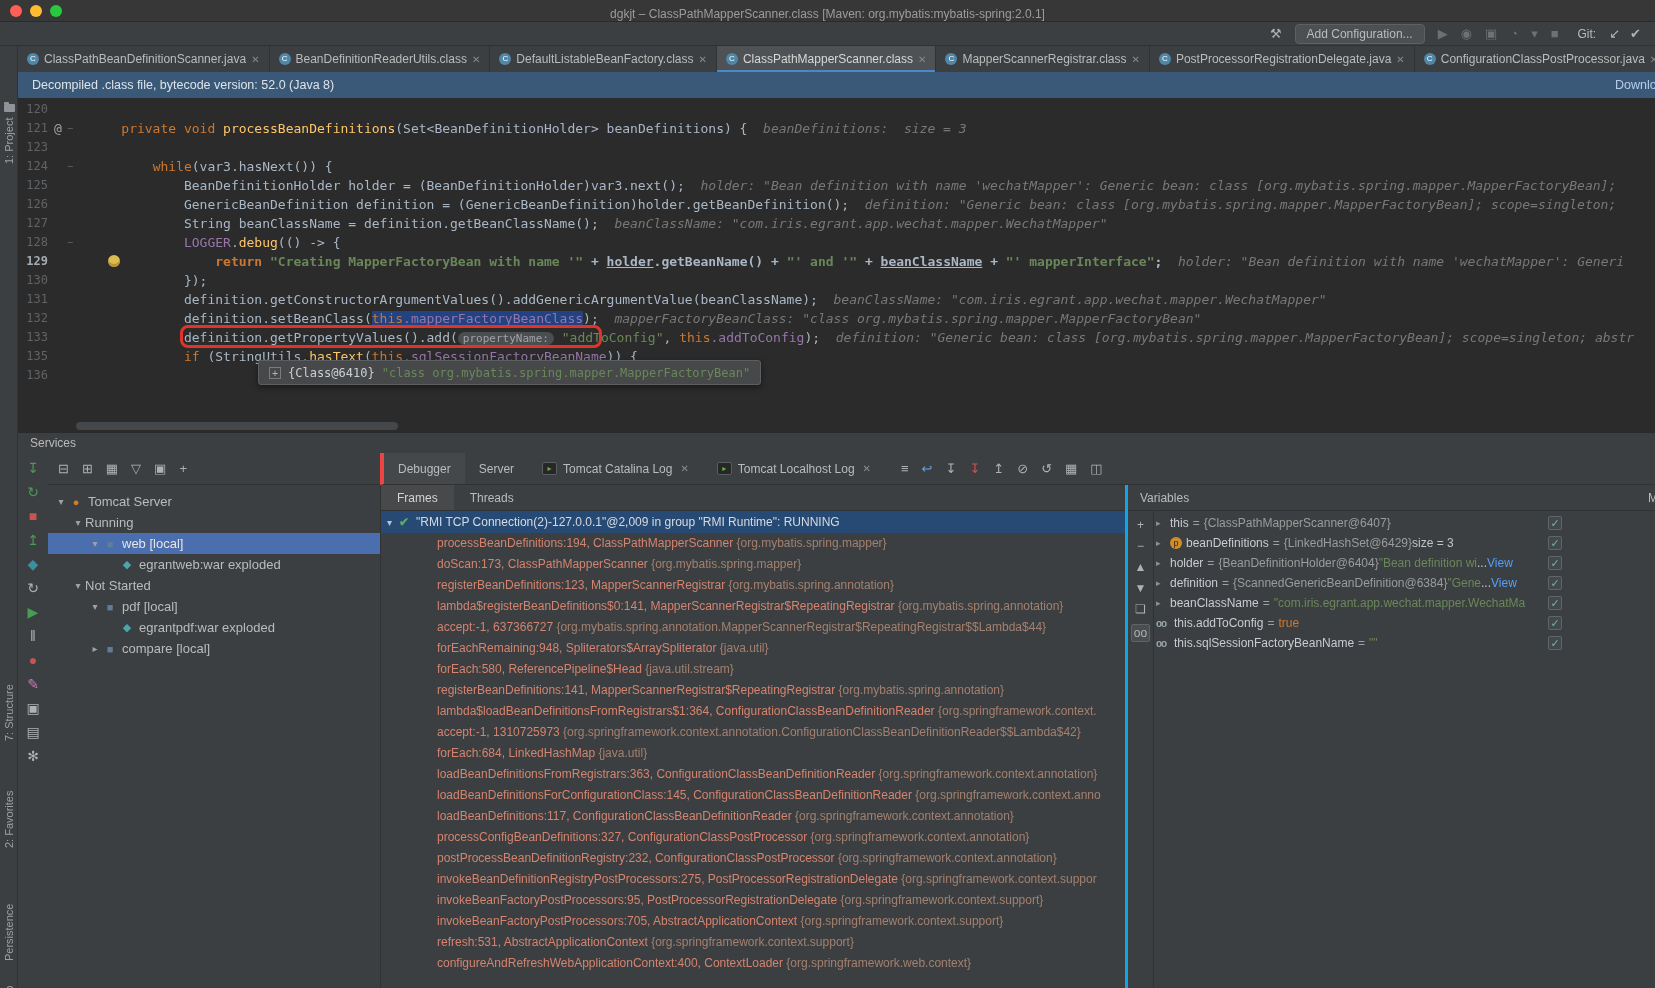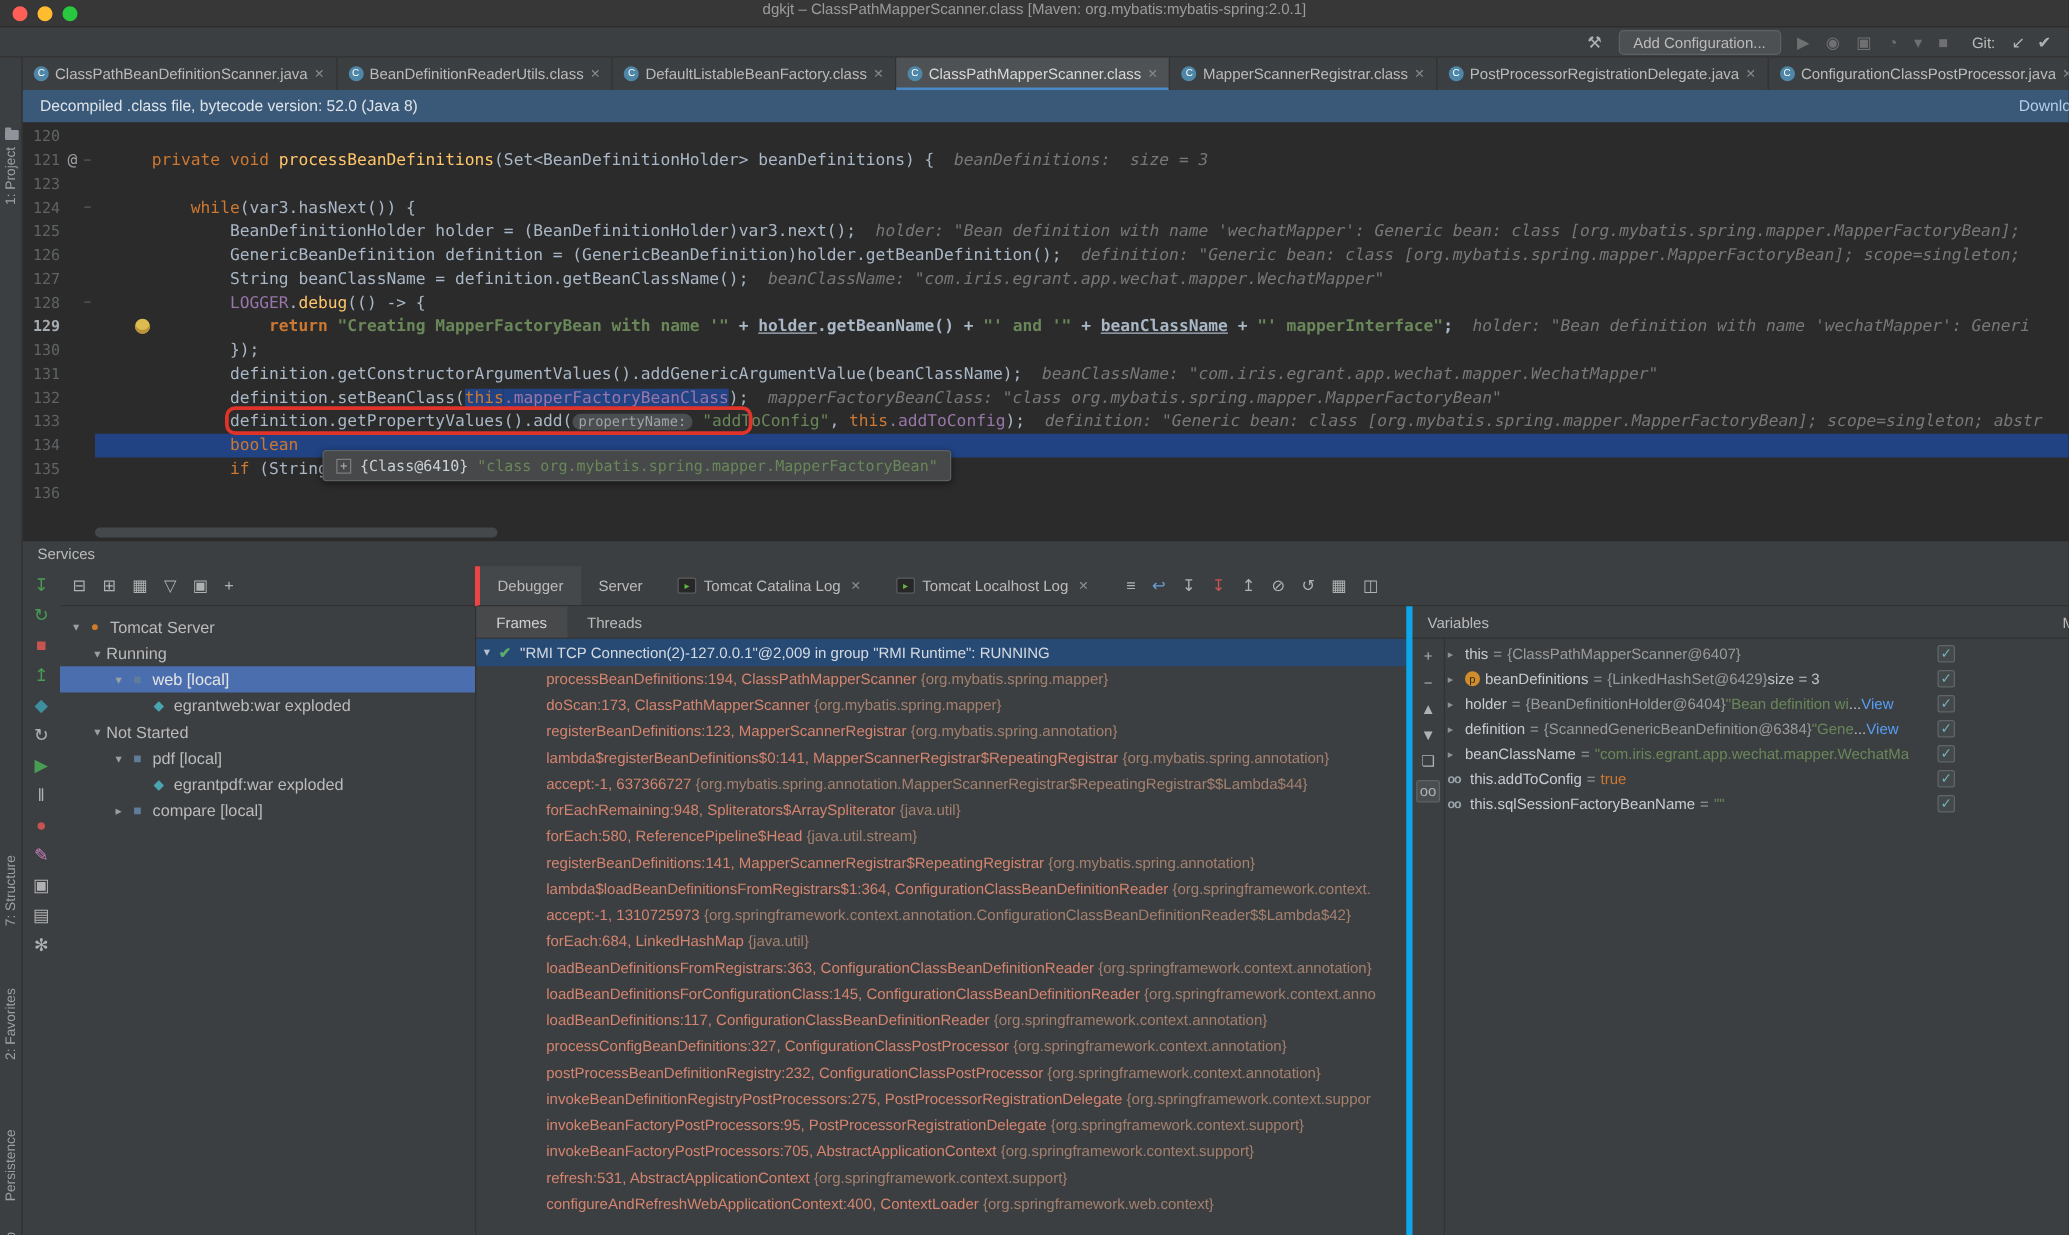--- a/index.html
+++ b/index.html
@@ -1,20 +1,20 @@
 <!DOCTYPE html>
 <html><head>
 <meta charset="utf-8">
 <style>
   *{margin:0;padding:0;box-sizing:border-box}
   html,body{width:1655px;height:988px;overflow:hidden}
   body{position:relative;background:#2b2b2b;font-family:"Liberation Sans",sans-serif;color:#bbbbbb;font-size:12px}
 
   
-  .titlebar{position:absolute;left:0;top:0;right:0;height:22px;background:#373737;border-bottom:1px solid #2a2a2a;display:flex;align-items:flex-start;justify-content:center;color:#9c9c9c;font-size:12px}
+  .titlebar{position:absolute;left:0;top:0;right:0;height:22px;background:#373737;border-bottom:1px solid #2a2a2a;display:flex;align-items:flex-end;justify-content:center;color:#9c9c9c;font-size:12px}
   .lights{position:absolute;left:10px;top:5px;display:flex;gap:8px}
   .light{width:12px;height:12px;border-radius:50%}
   .l-close{background:#ff5f57}.l-min{background:#febc2e}.l-zoom{background:#28c840}
 
   
   .toolbar{position:absolute;left:0;top:22px;right:0;height:24px;background:#3c3f41;border-bottom:1px solid #323232;display:flex;align-items:center;justify-content:flex-end;gap:13px;padding-right:14px}
   .build{color:#3592c4;font-size:14px}
   .addcfg{border:1px solid #5e6163;background:#4c5052;color:#bbb;border-radius:4px;padding:2px 11px;font-size:12px;white-space:nowrap}
   .gitlabel{color:#bbb;margin-left:6px}
   .gicon{font-size:13px;line-height:1;color:#afb1b3;cursor:default}
@@ -101,21 +101,21 @@
   .ftab{padding:0 16px;display:flex;align-items:center;color:#bbb}
   .ftab.active{background:#47494b;color:#d3d3d3}
   .thread-row{height:22px;background:#274a75;color:#d5dae0;font-size:12px;display:flex;align-items:center;padding-left:6px;gap:7px;white-space:nowrap}
   .tr-chev{font-size:10px;color:#b9c2cc}
   .tr-check{color:#5cad68;font-weight:bold;font-size:12px}
   .frames{position:absolute;top:48px;left:0;right:0;bottom:0;overflow:hidden}
   .frow{height:21px;line-height:21px;padding-left:56px;font-size:12px;white-space:nowrap}
   .fmain{color:#d4846f}
   .fpkg{color:#a3806f}
 
-  .vars-area{position:absolute;left:1107px;top:32px;right:0;bottom:0;border-left:5px solid #0ea5e9}
+  .vars-area{position:absolute;left:1107px;top:32px;right:0;bottom:0;border-left:3px solid #0ea5e9}
   .vars-header{height:26px;line-height:26px;border-bottom:1px solid #323232;font-size:12px;color:#bbb;padding-left:12px;position:relative}
   .mem-label{position:absolute;left:520px;top:0}
   .vars-toolbar{position:absolute;left:0;top:26px;width:26px;bottom:0;border-right:1px solid #323232;display:flex;flex-direction:column;align-items:center;gap:9px;padding-top:8px;color:#9fa2a5}
   .vars-toolbar .gicon{font-size:12px}
   .vlist{position:absolute;left:28px;top:28px;width:390px;overflow:hidden}
   .vrow{height:20px;display:flex;align-items:center;font-size:12px;white-space:nowrap}
   .varr{width:14px;color:#8f9294;font-size:9px;flex:0 0 auto}
   .watchico{width:18px;color:#9aa5ad;font-weight:bold;font-size:10px;letter-spacing:-1px;flex:0 0 auto}
   .vbadge{width:12px;height:12px;border-radius:50%;background:#cf8e2b;color:#3b2d12;font-size:9px;line-height:12px;text-align:center;margin-right:4px;flex:0 0 auto}
   .vname{color:#c8ccd2}
@@ -282,26 +282,20 @@
         <span class="lnum">132</span>
         <span class="lmark"></span>
         <span class="lfold"></span>
         <span class="lbody"><span class="seg id">            definition.setBeanClass(</span><span class="seg selkw">this</span><span class="seg selfld">.mapperFactoryBeanClass</span><span class="seg id">);  </span><span class="seg hint">mapperFactoryBeanClass: "class org.mybatis.spring.mapper.MapperFactoryBean"</span></span>
       </div>
       <div class="crow">
         <span class="lnum">133</span>
         <span class="lmark"></span>
         <span class="lfold"></span>
         <span class="lbody"><span class="seg id">            definition.getPropertyValues().add(</span><span class="seg phint">propertyName:</span><span class="seg id"> </span><span class="seg str">"addToConfig"</span><span class="seg id">, </span><span class="seg kw">this</span><span class="seg fld">.addToConfig</span><span class="seg id">);  </span><span class="seg hint">definition: "Generic bean: class [org.mybatis.spring.mapper.MapperFactoryBean]; scope=singleton; abstr</span></span>
-      </div>
-      <div class="crow hl">
-        <span class="lnum">134</span>
-        <span class="lmark"></span>
-        <span class="lfold"></span>
-        <span class="lbody"><span class="seg id">            </span><span class="seg kw">boolean</span></span>
       </div>
       <div class="crow">
         <span class="lnum">135</span>
         <span class="lmark"></span>
         <span class="lfold"></span>
         <span class="lbody"><span class="seg id">            </span><span class="seg kw">if</span><span class="seg id"> (StringUtils.</span><span class="seg smeth">hasText</span><span class="seg id">(</span><span class="seg kw">this</span><span class="seg fld">.sqlSessionFactoryBeanName</span><span class="seg id">)) {</span></span>
       </div>
       <div class="crow">
         <span class="lnum">136</span>
         <span class="lmark"></span>

